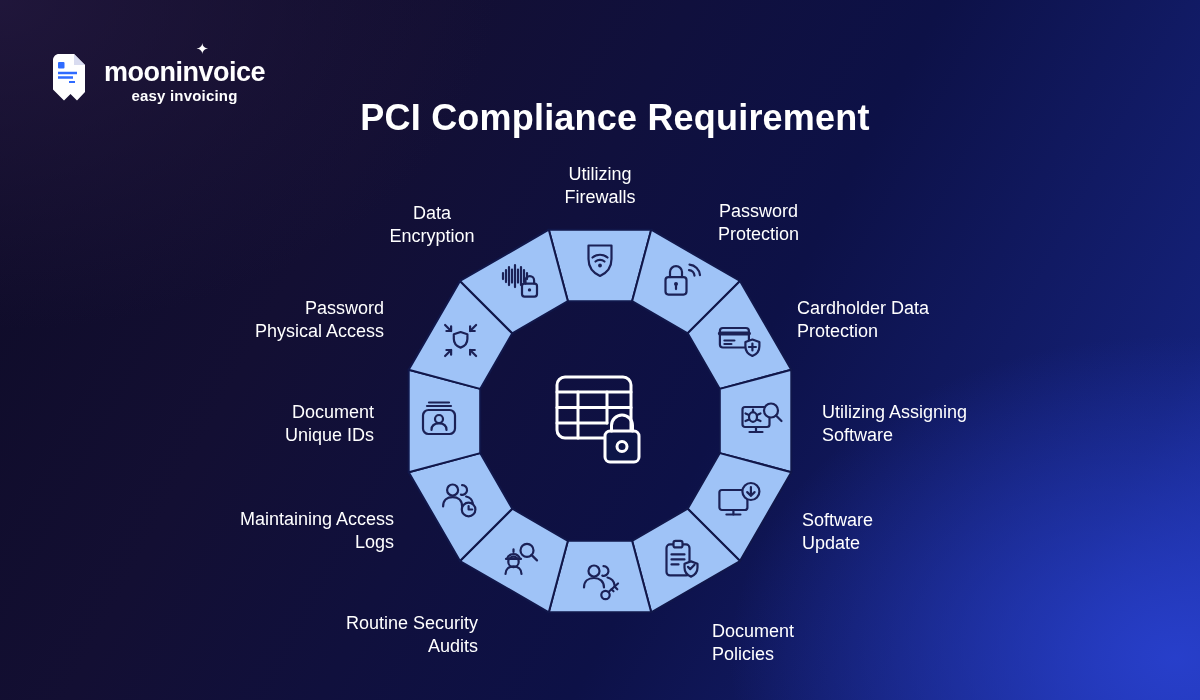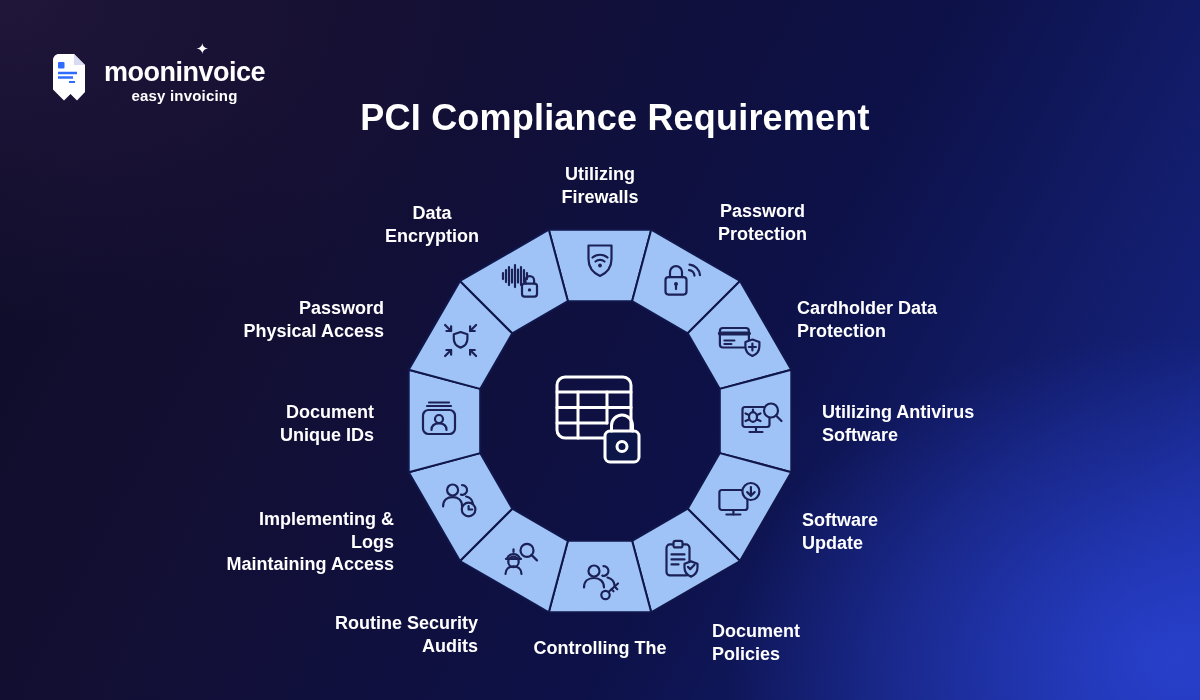--- a/index.html
+++ b/index.html
@@ -13,21 +13,21 @@
   }
   .logo{ position:absolute; left:48px; top:52px; display:flex; gap:14px; align-items:flex-start; }
   .logo-mark{ width:42px; height:54px; }
   .logo-text{ position:relative; padding-top:6px; }
   .sparkle{ position:absolute; left:92px; top:-12px; color:#ffffff; font-size:15px; }
   .brand-name{ color:#ffffff; font-size:27px; font-weight:800; letter-spacing:-0.5px; line-height:28px; }
   .brand-tagline{ color:#ffffff; font-size:15px; font-weight:700; text-align:center; letter-spacing:0.2px; margin-top:1px; }
   .title{ position:absolute; top:97px; left:30px; right:0; text-align:center; color:#ffffff;
           font-size:36px; font-weight:700; letter-spacing:0.2px; }
   #ring-svg{ position:absolute; left:0; top:0; }
-  .seg-label{ position:absolute; color:#ffffff; font-size:18px; font-weight:700; line-height:22.5px; }
+  .seg-label{ position:absolute; color:#ffffff; font-size:18px; font-weight:400; line-height:22.5px; }
   .align-center{ text-align:center; width:300px; }
   .align-left{ text-align:left; }
   .align-right{ text-align:right; }
 </style>
 </head>
 <body>
 
 <div class="stage">
 
   <div class="logo">
@@ -180,42 +180,40 @@
       </div>
       <div class="seg-label align-left" style="left: 718px; top: 200px; text-align: center;">
         <div>Password</div>
         <div>Protection</div>
       </div>
       <div class="seg-label align-left" style="left: 797px; top: 297px;">
         <div>Cardholder Data</div>
         <div>Protection</div>
       </div>
       <div class="seg-label align-left" style="left: 822px; top: 401px;">
-        <div>Utilizing Antivirus</div>
+        <div>Utilizing Assigning</div>
         <div>Software</div>
       </div>
       <div class="seg-label align-left" style="left: 802px; top: 509px;">
         <div>Software</div>
         <div>Update</div>
       </div>
       <div class="seg-label align-left" style="left: 712px; top: 612px; margin-top: 8px;">
         <div>Document</div>
         <div>Policies</div>
       </div>
       <div class="seg-label align-center" style="left: 450px; top: 637px;">
-        <div>Controlling The</div>
       </div>
       <div class="seg-label align-right" style="right: 722px; top: 612px;">
         <div>Routine Security</div>
         <div>Audits</div>
       </div>
       <div class="seg-label align-right" style="right: 806px; top: 508px;">
-        <div>Implementing &amp;</div>
+        <div>Maintaining Access</div>
         <div>Logs</div>
-        <div>Maintaining Access</div>
       </div>
       <div class="seg-label align-right" style="right: 826px; top: 401px;">
         <div>Document</div>
         <div>Unique IDs</div>
       </div>
       <div class="seg-label align-right" style="right: 816px; top: 297px;">
         <div>Password</div>
         <div>Physical Access</div>
       </div>
       <div class="seg-label align-center" style="left: 282px; top: 202px;">

